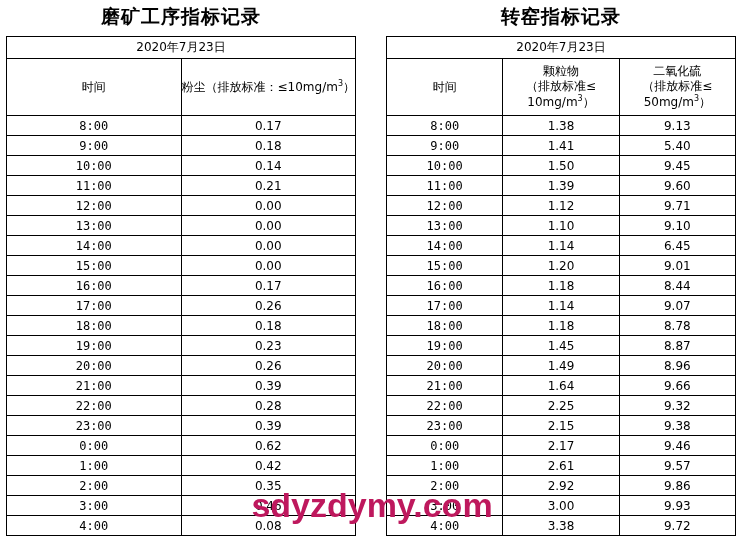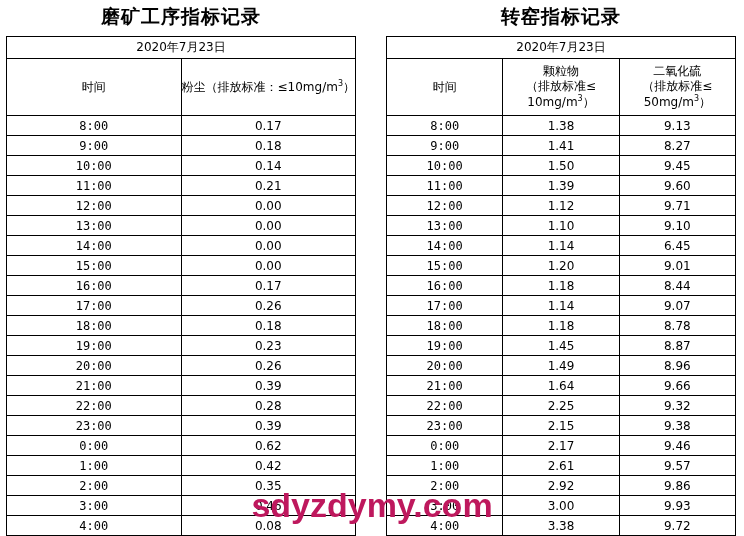--- a/index.html
+++ b/index.html
@@ -219,21 +219,21 @@
       </tbody>
         <tbody id="right-rows">
           <tr>
             <td class="data-cell time">8:00</td>
             <td class="data-cell">1.38</td>
             <td class="data-cell">9.13</td>
           </tr>
           <tr>
             <td class="data-cell time">9:00</td>
             <td class="data-cell">1.41</td>
-            <td class="data-cell">8.27</td>
+            <td class="data-cell">5.40</td>
           </tr>
           <tr>
             <td class="data-cell time">10:00</td>
             <td class="data-cell">1.50</td>
             <td class="data-cell">9.45</td>
           </tr>
           <tr>
             <td class="data-cell time">11:00</td>
             <td class="data-cell">1.39</td>
             <td class="data-cell">9.60</td>

